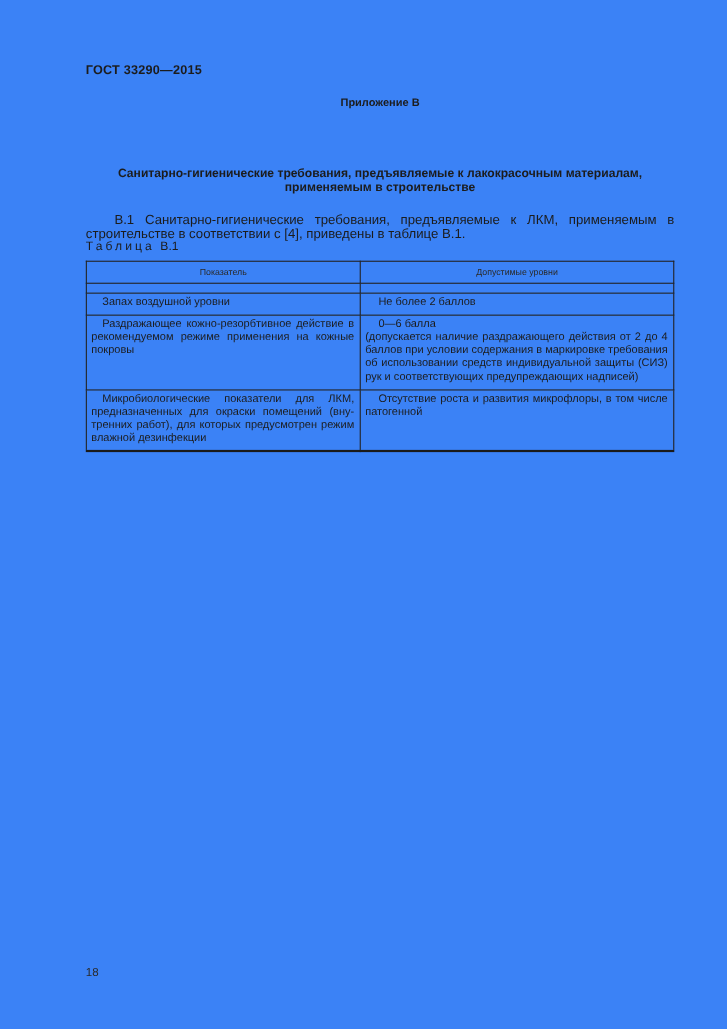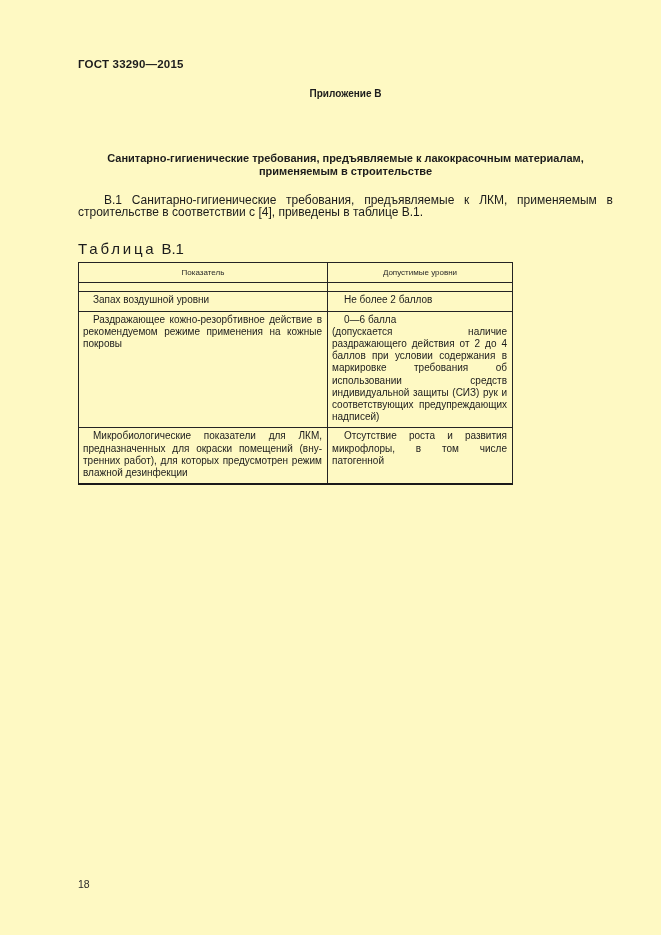--- a/index.html
+++ b/index.html
@@ -6,21 +6,21 @@
   body {
     width: 661px; height: 935px;
     background: #ffffff;
     font-family: "Liberation Sans", sans-serif;
     color: #1c1c1c;
     -webkit-font-smoothing: antialiased;
   }
   .page {
     position: relative;
     width: 661px; height: 935px;
-    background: #fef9c3;
+    background: #3b82f6;
     overflow: hidden;
   }
   .content {
     position: absolute;
     left: 78px; top: 58px;
     width: 535px;
   }
   .doc-number {
     font-weight: bold;
     font-size: 11.5px;
@@ -43,30 +43,30 @@
     white-space: pre-line;
   }
   .body-paragraph {
     margin-top: 15px;
     font-size: 12px;
     line-height: 12.3px;
     text-align: justify;
     text-indent: 26px;
   }
   .table-caption {
-    margin-top: 25px;
-    font-size: 15px;
+    margin-top: 0;
+    font-size: 11px;
     line-height: 12px;
   }
   .table-caption .cap-label { letter-spacing: 2.8px; }
   .table-caption .cap-number { margin-left: 5px; }
 
   table.req-table {
     margin-top: 7px;
-    width: 435px;
+    width: 535px;
     border-collapse: collapse;
     table-layout: fixed;
     border: 1px solid #242424;
     border-bottom: 2px solid #1a1a1a;
     font-size: 10px;
     line-height: 12.2px;
   }
   table.req-table col.c1 { width: 249px; }
   table.req-table th, table.req-table td {
     border: 1px solid #242424;

